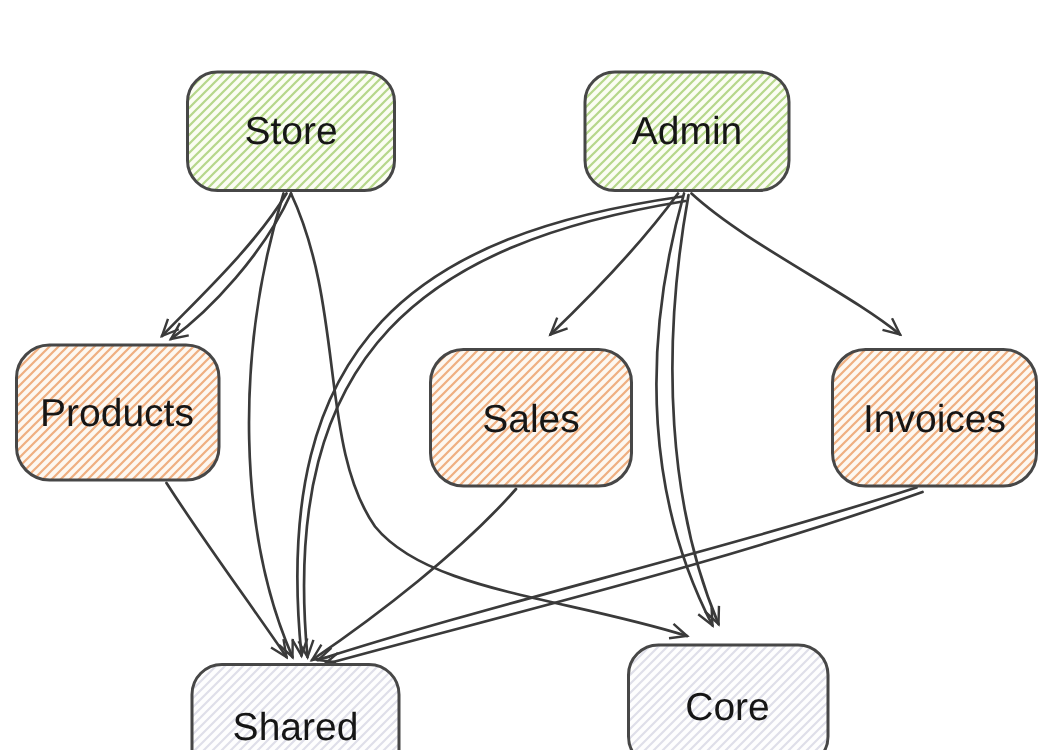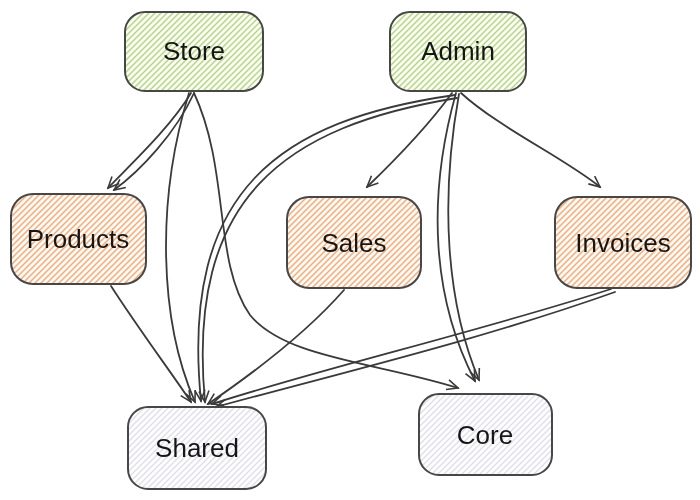--- a/index.html
+++ b/index.html
@@ -4,21 +4,21 @@
 <style>
   html, body {
     margin: 0;
     padding: 0;
     background: #ffffff;
     width: 700px;
     height: 500px;
     overflow: hidden;
     font-family: "Liberation Sans", sans-serif;
   }
-  #stage { width: 700px; height: 352px; position: relative; }
+  #stage { width: 700px; height: 352px; position: relative; margin-top: 36px; }
   svg { display: block; }
   .node-rect {
     stroke-width: 2;
   }
   .node-label {
     font-family: "Liberation Sans", sans-serif;
     font-size: 26px;
     stroke: none;
     text-anchor: middle;
   }

